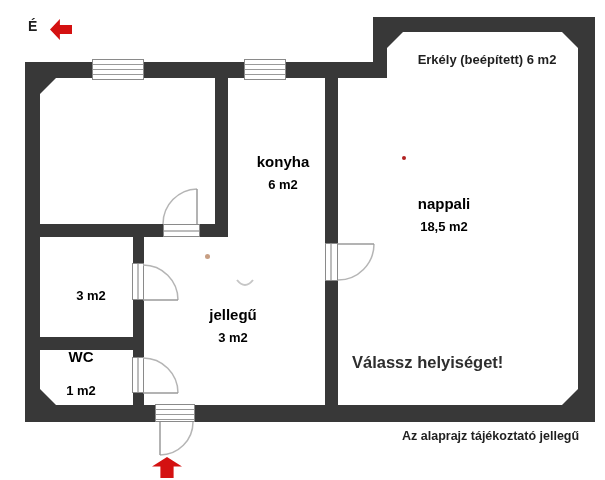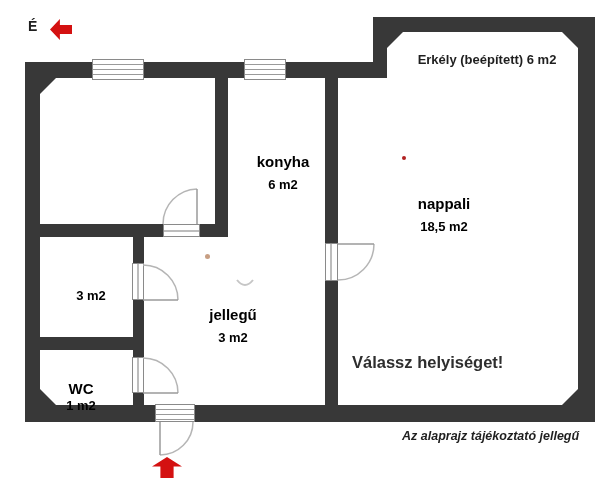--- a/index.html
+++ b/index.html
@@ -25,21 +25,21 @@
     white-space:nowrap;color:var(--text,#1f1f1f);text-align:center;
   }
   .room-name{font-size:15px;font-weight:700;}
   .room-area{font-size:13px;font-weight:700;}
   .room-group{position:absolute;z-index:4;transform:translateX(-50%);text-align:center;cursor:pointer;}
   .room-group .room-name,.room-group .room-area{display:block;}
   .room-group .room-area{margin-top:7px;}
   .north-label{font-size:14px;font-weight:700;transform:none;}
   .erkely-label{font-size:13px;font-weight:700;}
   .prompt-label{font-size:16.5px;font-weight:600;color:#2e2e2e;transform:none;}
-  .disclaimer-label{font-size:12.5px;font-weight:700;transform:none;text-align:right;font-style:italic;}
+  .disclaimer-label{font-size:12.5px;font-weight:700;transform:none;text-align:right;}
   .arrow{position:absolute;z-index:5;background:var(--arrow-red,#d41111);}
   .arrow-left{
     left:50px;top:19px;width:22px;height:21px;
     clip-path:polygon(0% 50%,45% 0%,45% 28%,100% 28%,100% 72%,45% 72%,45% 100%);
     filter:drop-shadow(-2px 2px 0 var(--arrow-shadow,#2e2e2e));
   }
   .arrow-up{
     left:152px;top:457px;width:30px;height:21px;
     clip-path:polygon(50% 0%,100% 45%,72% 45%,72% 100%,28% 100%,28% 45%,0% 45%);
     filter:drop-shadow(-2px -1px 0 var(--arrow-shadow,#2e2e2e));
@@ -117,23 +117,23 @@
     <span class="room-name">nappali</span>
     <span class="room-area">18,5 m2</span>
   </div>
 
   <div class="label erkely-label" style="left:487px;top:52px">Erkély (beépített) 6 m2</div>
 
   <div class="room-group" style="left:91px;top:276px">
     <span class="room-area" style="margin-top:12px">3 m2</span>
   </div>
 
-  <div class="room-group" style="left:81px;top:380px">
+  <div class="room-group" style="left:81px;top:348px">
     <span class="room-name">WC</span>
-    <span class="room-area" style="margin-top:1px">1 m2</span>
+    <span class="room-area" style="margin-top:18px">1 m2</span>
   </div>
 
   <div class="room-group" style="left:233px;top:306px">
     <span class="room-name">jellegű</span>
     <span class="room-area">3 m2</span>
   </div>
 
   <div class="label prompt-label" style="left:352px;top:353px">Válassz helyiséget!</div>
   <div class="label disclaimer-label" style="left:402px;top:429px">Az alaprajz tájékoztató jellegű</div>
 

